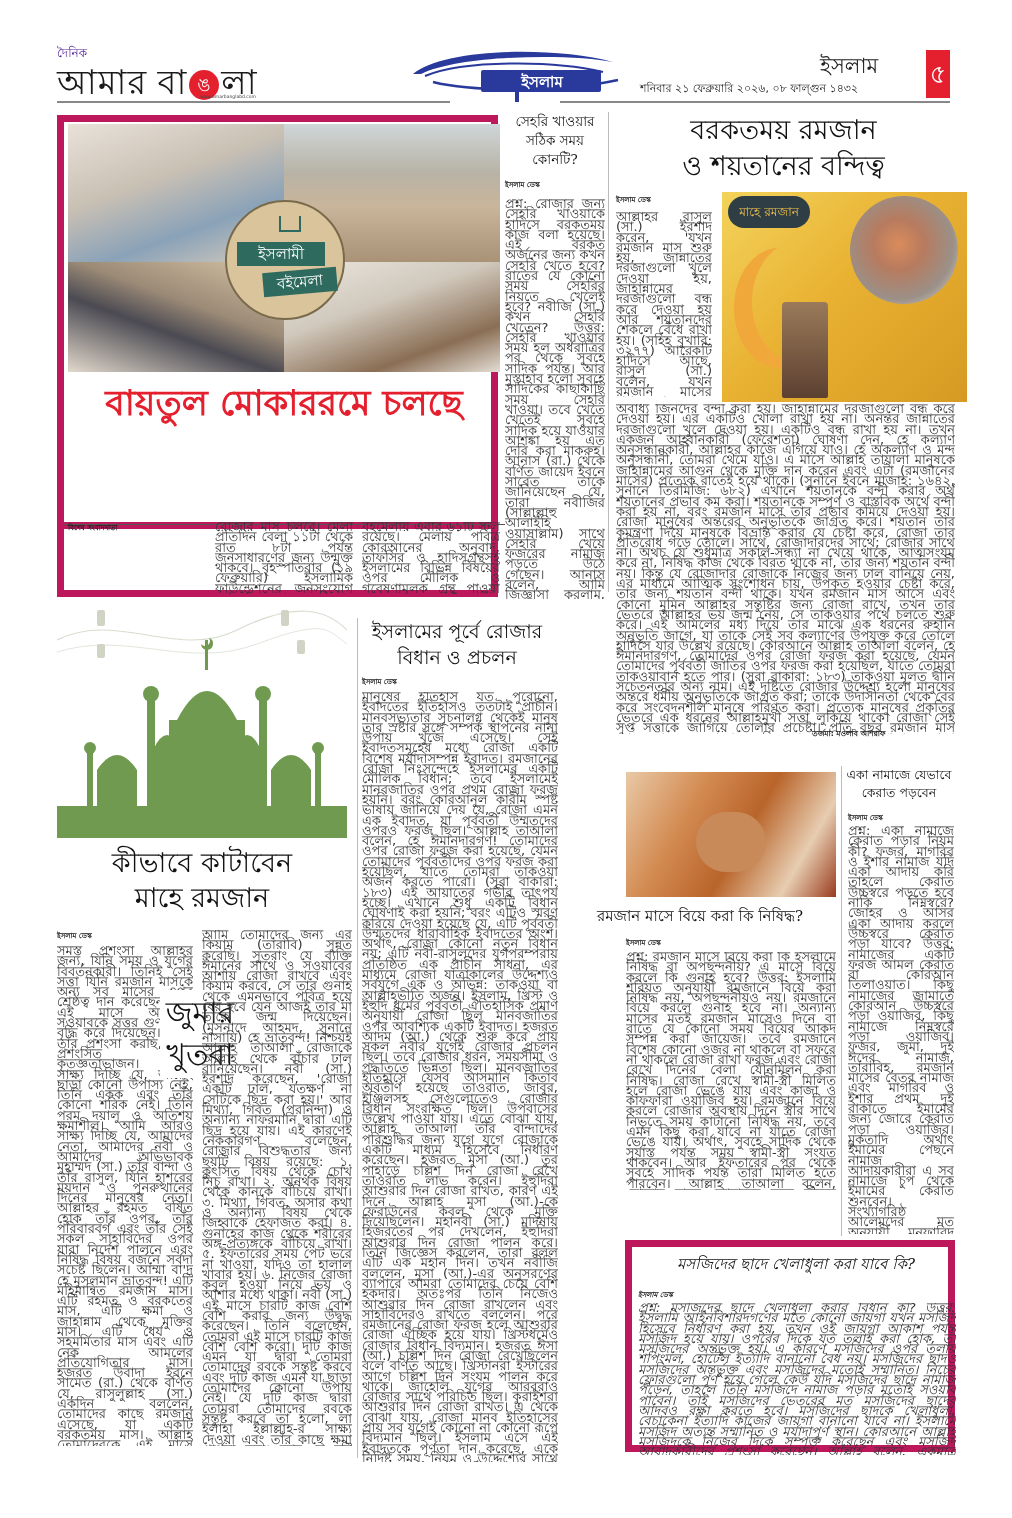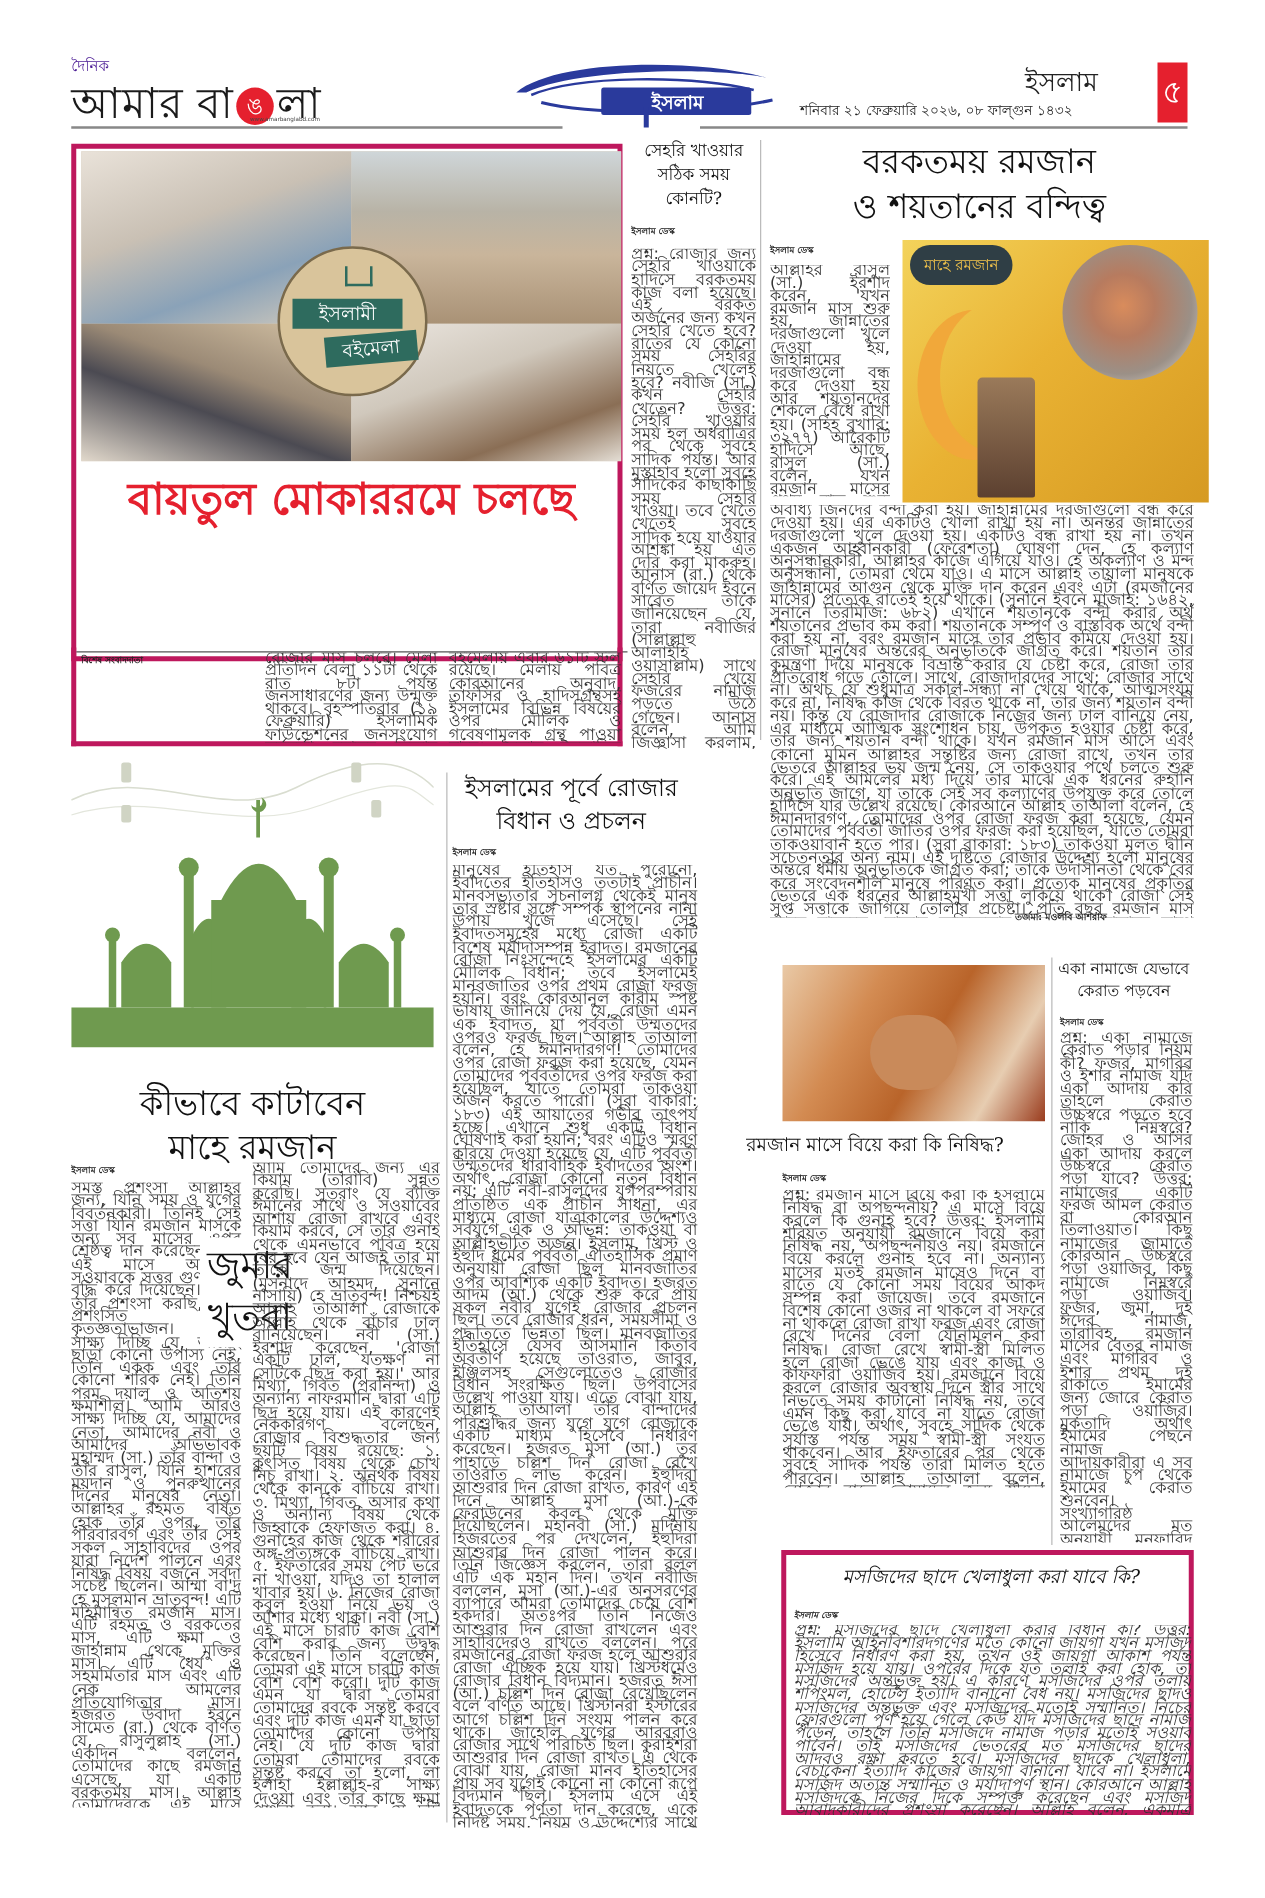--- a/index.html
+++ b/index.html
@@ -14,21 +14,21 @@
   .mast-rule-r { position: absolute; left: 560px; top: 101px; width: 390px; height: 2px; background: #888; }
   .logo-small { left: 57px; top: 44px; font-size: 12px; color: #4c1d95; font-family: "DejaVu Sans", sans-serif; }
   .logo-big { left: 57px; top: 56px; font-size: 34px; color: #1a1a1a; font-family: Liberation Sans, sans-serif; letter-spacing: 1px; }
   .logo-dot { display: inline-block; width: 30px; height: 30px; border-radius: 50%; background: #e5202e; color: #fff; font-size: 18px; line-height: 30px; text-align: center; vertical-align: middle; margin: 0 2px; }
   .logo-url { left: 200px; top: 94px; font-size: 4.5px; color: #444; font-family: "DejaVu Sans", sans-serif; }
   .sec-logo { left: 403px; top: 46px; width: 230px; height: 58px; }
   .sec-title { left: 820px; top: 50px; font-size: 21px; color: #222; font-family: "DejaVu Sans", sans-serif; }
   .page-num { left: 926px; top: 50px; width: 24px; height: 48px; background: #e5202e; color: #fff; font-size: 26px; text-align: center; line-height: 48px; font-family: "DejaVu Serif", serif; }
   .dateline { left: 640px; top: 80px; font-size: 11px; color: #222; font-family: "DejaVu Sans", sans-serif; white-space: nowrap; }
   
-  .box { border: 4px solid #be185d; }
+  .box { border: 7px solid #be185d; }
   .photo { overflow: hidden; }
   .red-hl { font-family: "DejaVu Sans", sans-serif; color: #e5202e; font-weight: bold; text-align: center; }
   .col-rule { position: absolute; width: 1px; background: #bbb; }
 </style>
 </head>
 <body>
 
 <div>
   <div class="abs logo-small">দৈনিক</div>
   <div class="abs logo-big">
@@ -126,21 +126,21 @@
       <rect x="258" y="150" width="6" height="56"></rect>
         <circle cx="261" cy="148" r="6"></circle>
       <path d="M40 206 L40 170 Q 60 140 80 170 L80 206 Z"></path>
       <path d="M214 206 L214 170 Q 234 140 254 170 L254 206 Z"></path>
       <rect x="0" y="206" width="290" height="32"></rect>
     </g>
     <path d="M144 44 a6 6 0 1 0 8 -6 a5 5 0 1 1 -8 6z" fill="#6f9a4f"></path>
   </svg>
 </div>
 
-<div class="abs hl" style="left:57px;top:845px;width:290px;font-size:27px;line-height:35px;margin-top:21px;">
+<div class="abs hl" style="left:57px;top:845px;width:290px;font-size:27px;line-height:35px;">
   <div>কীভাবে কাটাবেন</div>
   <div>মাহে রমজান</div>
 </div>
 <div class="abs byline" style="left:57px;top:930px;">ইসলাম ডেস্ক</div>
 <div class="abs body-text" style="left:57px;top:946px;width:136px;height:500px;">সমস্ত প্রশংসা আল্লাহর জন্য, যিনি সময় ও যুগের বিবর্তনকারী। তিনিই সেই সত্তা যিনি রমজান মাসকে অন্য সব মাসের ওপর শ্রেষ্ঠত্ব দান করেছেন এবং এই মাসে আমলের সওয়াবকে সত্তর গুণ পর্যন্ত বৃদ্ধি করে দিয়েছেন। আমি তাঁর প্রশংসা করছি, যিনি প্রশংসিত ও কৃতজ্ঞতাভাজন। আমি সাক্ষ্য দিচ্ছি যে, আল্লাহ ছাড়া কোনো উপাস্য নেই, তিনি একক এবং তাঁর কোনো শরিক নেই। তিনি পরম দয়ালু ও অতিশয় ক্ষমাশীল। আমি আরও সাক্ষ্য দিচ্ছি যে, আমাদের নেতা, আমাদের নবী ও আমাদের অভিভাবক মুহাম্মদ (সা.) তাঁর বান্দা ও তাঁর রাসুল, যিনি হাশরের ময়দান ও পুনরুত্থানের দিনের মানুষের নেতা। আল্লাহর রহমত বর্ষিত হোক তাঁর ওপর, তাঁর পরিবারবর্গ এবং তাঁর সেই সকল সাহাবিদের ওপর যারা নির্দেশ পালনে এবং নিষিদ্ধ বিষয় বর্জনে সর্বদা সচেষ্ট ছিলেন। আম্মা বা'দ হে মুসলমান ভ্রাতৃবৃন্দ! এটি মহিমান্বিত রমজান মাস। এটি রহমত ও বরকতের মাস, এটি ক্ষমা ও জাহান্নাম থেকে মুক্তির মাস। এটি ধৈর্য ও সহমর্মিতার মাস এবং এটি নেক আমলের প্রতিযোগিতার মাস। হজরত উবাদা ইবনে সামেত (রা.) থেকে বর্ণিত যে, রাসুলুল্লাহ (সা.) একদিন বললেন, তোমাদের কাছে রমজান এসেছে, যা একটি বরকতময় মাস। আল্লাহ তোমাদেরকে এই মাসে রহমত দ্বারা আচ্ছাদিত করেন। তিনি রহমত নাজিল করেন, গুনাহসমূহ মোচন করেন এবং দোয়া কবুল করেন। আল্লাহ এই মাসে তোমাদের আমলের প্রতিযোগিতার দিকে দৃষ্টিপাত করেন এবং ফেরেশতাদের কাছে তোমাদের নিয়ে গর্ব করেন। অতএব তোমরা নিজেদের পক্ষ থেকে আল্লাহকে কল্যাণ দেখাও। কেননা সেই ব্যক্তিই হতভাগা, যে এই মাসে আল্লাহর রহমত থেকে বঞ্চিত হলো। (তাবরানি) হে ভ্রাতৃবৃন্দ! নিশ্চয়ই আল্লাহ মুমিনদের ওপর এই মাসের রোজা ফরজ করেছেন এবং রাসুলুল্লাহ (সা.) তাদের জন্য তারাবির নামাজ সুন্নত করেছেন। আল্লাহ তাআলা ইরশাদ করেন, হে ঈমানদারগণ! তোমাদের ওপর রোজা ফরজ করা হয়েছে, যেমন তোমাদের পূর্ববর্তীদের ওপর ফরজ করা হয়েছিল, যাতে তোমরা তাকওয়া অর্জন করতে পারো। (সুরা বাকারা: ১৮৩) নবী (সা.) ইরশাদ করেছেন, নিশ্চয়ই আল্লাহ তাআলা রমজানের রোজা ফরজ করেছেন এবং</div>
 <div class="abs hl" style="left:160px;top:990px;width:80px;font-size:30px;line-height:42px;background:#fff;padding:2px;">
   <div>জুমার</div>
   <div>খুতবা</div>
 </div>
 <div class="abs body-text" style="left:202px;top:930px;width:150px;height:516px;">আমি তোমাদের জন্য এর কিয়াম (তারাবি) সুন্নত করেছি। সুতরাং যে ব্যক্তি ঈমানের সাথে ও সওয়াবের আশায় রোজা রাখবে এবং কিয়াম করবে, সে তার গুনাহ থেকে এমনভাবে পবিত্র হয়ে বের হবে যেন আজই তার মা তাকে জন্ম দিয়েছেন। (মুসনাদে আহমদ, সুনানে নাসায়ি) হে ভ্রাতৃবৃন্দ! নিশ্চয়ই আল্লাহ তাআলা রোজাকে আল্লাহ থেকে বাঁচার ঢাল বানিয়েছেন। নবী (সা.) ইরশাদ করেছেন, 'রোজা একটি ঢাল, যতক্ষণ না সেটিকে ছিদ্র করা হয়।' আর মিথ্যা, গিবত (পরনিন্দা) ও অন্যান্য নাফরমানি দ্বারা এটি ছিদ্র হয়ে যায়। এই কারণেই নেককারগণ বলেছেন, রোজার বিশুদ্ধতার জন্য ছয়টি বিষয় রয়েছে: ১. কুৎসিত বিষয় থেকে চোখ নিচু রাখা। ২. অনর্থক বিষয় থেকে কানকে বাঁচিয়ে রাখা। ৩. মিথ্যা, গিবত, অসার কথা ও অন্যান্য বিষয় থেকে জিহ্বাকে হেফাজত করা। ৪. গুনাহের কাজ থেকে শরীরের অঙ্গ-প্রত্যঙ্গকে বাঁচিয়ে রাখা। ৫. ইফতারের সময় পেট ভরে না খাওয়া, যদিও তা হালাল খাবার হয়। ৬. নিজের রোজা কবুল হওয়া নিয়ে ভয় ও আশার মধ্যে থাকা। নবী (সা.) এই মাসে চারটি কাজ বেশি বেশি করার জন্য উদ্বুদ্ধ করেছেন। তিনি বলেছেন, তোমরা এই মাসে চারটি কাজ বেশি বেশি করো। দুটি কাজ এমন যা দ্বারা তোমরা তোমাদের রবকে সন্তুষ্ট করবে এবং দুটি কাজ এমন যা ছাড়া তোমাদের কোনো উপায় নেই। যে দুটি কাজ দ্বারা তোমরা তোমাদের রবকে সন্তুষ্ট করবে তা হলো, লা ইলাহা ইল্লাল্লাহ-র সাক্ষ্য দেওয়া এবং তাঁর কাছে ক্ষমা প্রার্থনা করা। আর যে দুটি কাজ ছাড়া তোমাদের কোনো উপায় নেই তা হলো, আল্লাহর কাছে জান্নাত প্রার্থনা করা এবং জাহান্নাম থেকে মুক্তি চাওয়া। আল্লাহ আমাদেরকে এই মাসের রোজা ও কিয়াম সুন্দরভাবে পালন করার তাওফিক দান করুন। আল্লাহ তাআলা বলেন, রমজান মাসই সেই মাস যাতে কোরআন নাজিল করা হয়েছে, যা মানুষের জন্য হেদায়াত এবং সত্য-মিথ্যার পার্থক্যকারী। সুতরাং তোমাদের মধ্যে যে এই মাসটি পায়, সে যেন অবশ্যই রোজা রাখে। (সুরা বাকারা: ১৮৫) আল্লাহ আমাদেরকে কোরআনের মাধ্যমে বরকত দান করুন, এতে যে আয়াতসমূহ ও সুস্পষ্ট বাণী রয়েছে তার দ্বারা আমাদের উপকৃত করুন। আর আমার ও আপনাদের জন্য এবং সকল মুসলমানের জন্য আল্লাহ তাআলার কাছে ক্ষমা প্রার্থনা করছি।</div>

